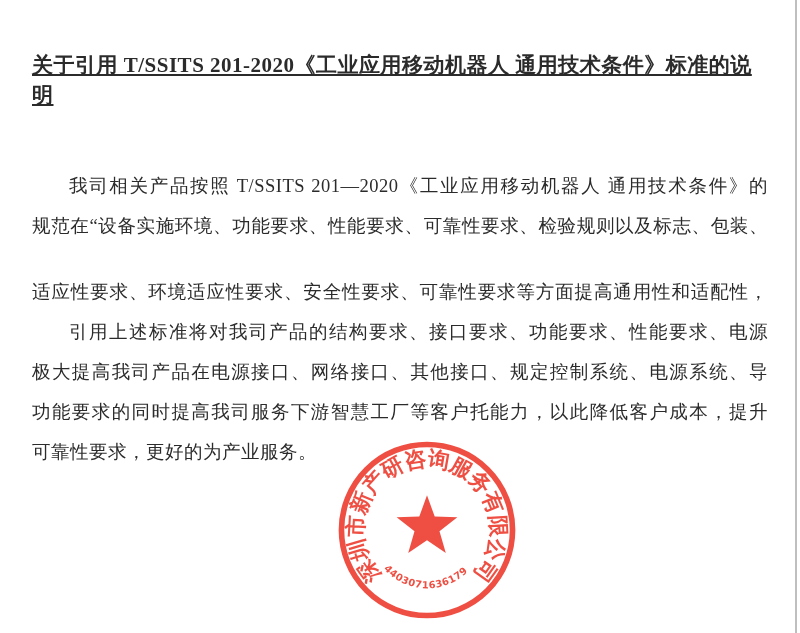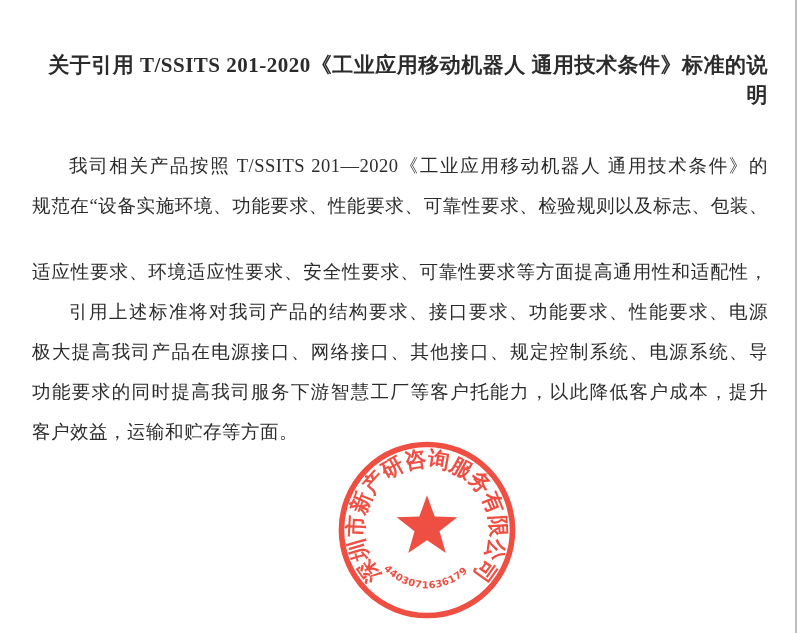--- a/index.html
+++ b/index.html
@@ -21,23 +21,24 @@
   .doc {
     position: absolute;
     left: 32px;
     top: 50px;
     width: 736px;
   }
   .doc-title {
     font-size: 21px;
     font-weight: bold;
     line-height: 30px;
-    text-align: right;
+    text-align: left;
     letter-spacing: 0.5px;
-    margin-bottom: 36px;
+    margin-bottom: 56px;
+    text-decoration: underline;
   }
   .para { width: 100%; }
   .para + .para { margin-top: 26px; }
   .line {
     height: 40px;
     line-height: 40px;
     font-size: 18.5px;
     letter-spacing: 0.5px;
     text-align: justify;
     text-align-last: justify;
@@ -70,21 +71,21 @@
   <div class="para">
     <div class="line indent">我司相关产品按照 T/SSITS 201—2020《工业应用移动机器人 通用技术条件》的</div>
     <div class="line">规范在“设备实施环境、功能要求、性能要求、可靠性要求、检验规则以及标志、包装、</div>
   </div>
 
   <div class="para">
     <div class="line">适应性要求、环境适应性要求、安全性要求、可靠性要求等方面提高通用性和适配性，</div>
     <div class="line indent">引用上述标准将对我司产品的结构要求、接口要求、功能要求、性能要求、电源</div>
     <div class="line">极大提高我司产品在电源接口、网络接口、其他接口、规定控制系统、电源系统、导</div>
     <div class="line">功能要求的同时提高我司服务下游智慧工厂等客户托能力，以此降低客户成本，提升</div>
-    <div class="line para-end">客户效益，运输和贮存等方面。</div>
+    <div class="line para-end">可靠性要求，更好的为产业服务。</div>
   </div>
 </div>
 
 <div class="seal">
   <svg viewBox="0 0 200 200" xmlns="http://www.w3.org/2000/svg">
     <defs>
       <path id="seal-text-arc" d="M 51.9,148.1 A 68,68 0 1,1 148.1,148.1" fill="none"></path>
       <path id="seal-number-arc" d="M 52.5,139.9 A 62,62 0 0,0 147.5,139.9" fill="none"></path>
     </defs>
     <circle cx="100" cy="100" r="91" fill="none" stroke="currentColor" stroke-width="6"></circle>

